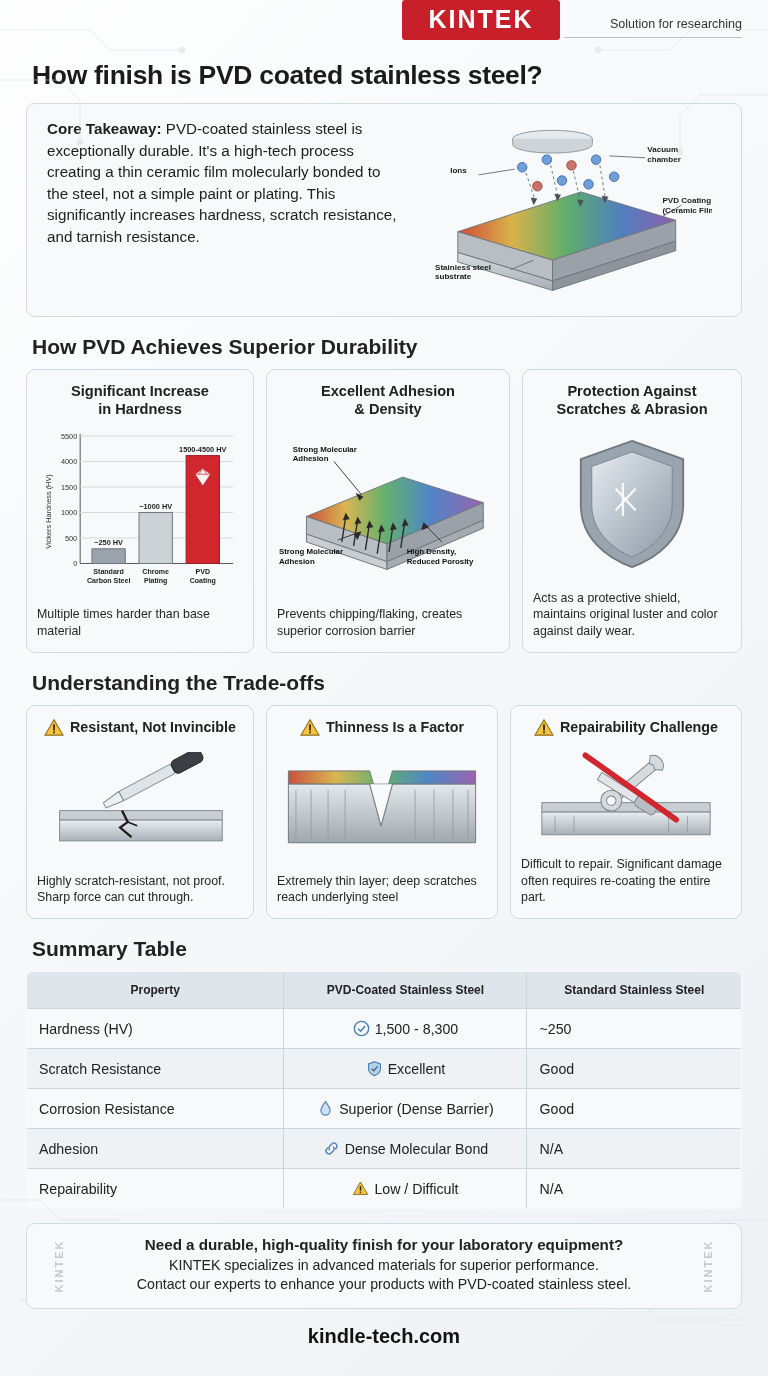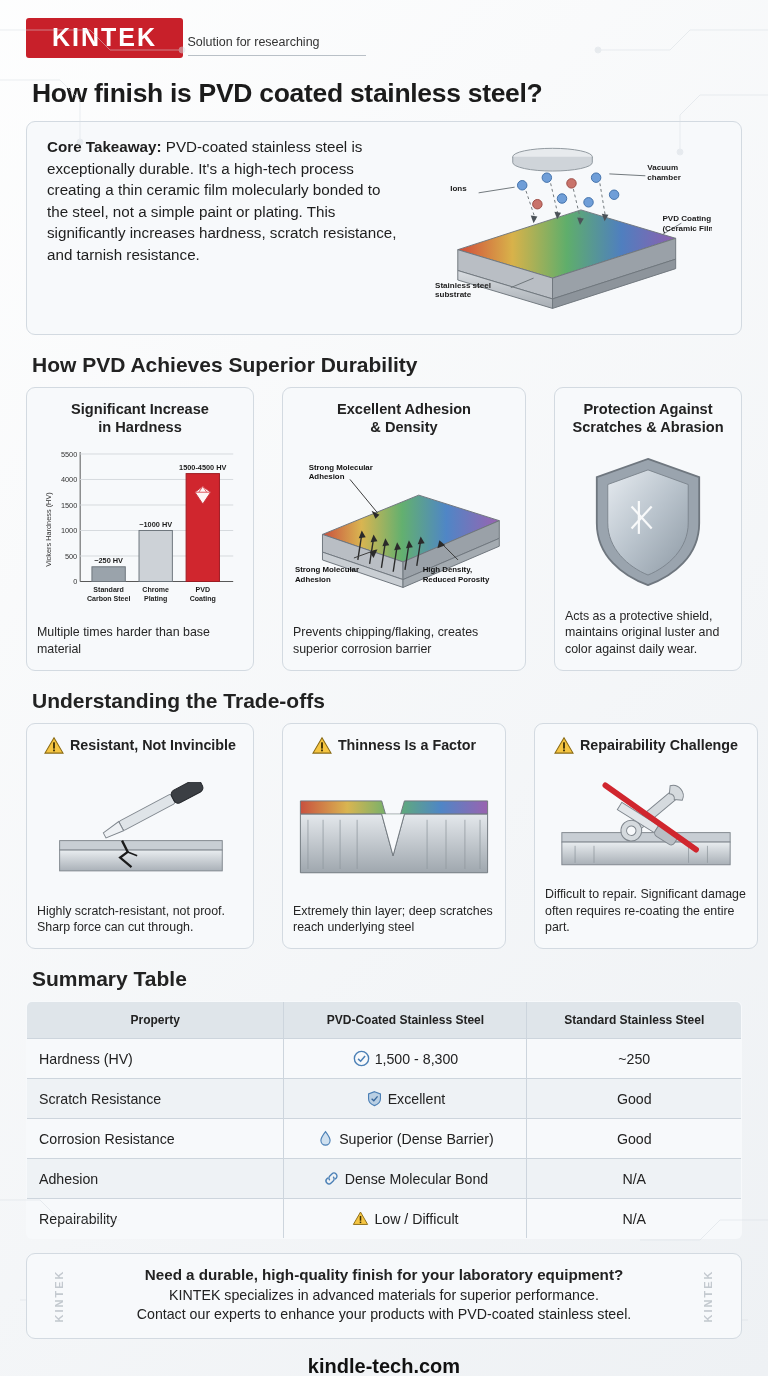--- a/index.html
+++ b/index.html
@@ -19,21 +19,21 @@
     background:
       linear-gradient(135deg, rgba(255,255,255,0.9), rgba(238,241,244,0.9)),
       #eef1f4;
     padding: 0 26px;
   }
   
   .circuit {
     position: absolute; inset: 0; pointer-events: none; opacity: .5;
   }
   
-  .brand-wrap { text-align: left; padding-top: 18px; }
+  .brand-wrap { text-align: right; }
   .brand-badge {
     display: inline-block;
     background: #c8202a;
     color: #fff;
     font-size: 25px;
     font-weight: bold;
     letter-spacing: 2px;
     padding: 5px 26px 6px;
     border-radius: 3px;
   }
@@ -74,42 +74,42 @@
   }
   .takeaway-text b { font-weight: bold; }
   .takeaway-fig { flex: 1; position: relative; }
 
   h2.section {
     font-size: 21px;
     font-weight: bold;
     margin: 18px 0 10px 6px;
   }
 
-  .row { display: flex; gap: 28px; }
+  .row { display: flex; gap: 12px; }
   .col-card { flex: 1; padding: 12px 10px 12px; display: flex; flex-direction: column; }
   .col-title {
     text-align: center;
     font-size: 14.6px;
     font-weight: bold;
     line-height: 1.25;
     margin-bottom: 8px;
   }
   .col-fig { flex: 1; display: flex; align-items: center; justify-content: center; }
   .col-caption {
     text-align: left;
     font-size: 12.4px;
     line-height: 1.35;
     margin-top: 8px;
     color: #262626;
   }
 
   
   .tr-title {
     display: flex; align-items: center; justify-content: center; gap: 6px;
-    font-size: 14.3px; font-weight: bold; margin-bottom: 20px;
+    font-size: 14.3px; font-weight: bold; margin-bottom: 8px;
   }
   .warn-tri { width: 20px; height: 18px; flex: none; }
 
   
   table.summary {
     width: 100%;
     border-collapse: collapse;
     font-size: 14.2px;
     background: #f7f9fb;
     border: 1px solid #cdd5dd;
@@ -123,21 +123,21 @@
     border: 1px solid #cdd5dd;
     font-size: 12px;
   }
   table.summary td {
     padding: 11px 12px;
     border: 1px solid #cdd5dd;
   }
   table.summary tr:nth-child(even) td { background: #eef2f5; }
   td.prop { width: 36%; }
   td.mid { text-align: center; width: 34%; }
-  td.std { text-align: center; }
+  td.std { }
   .cellico { display:inline-block; vertical-align:-3px; margin-right:5px; }
 
   
   .cta {
     margin-top: 14px;
     padding: 12px 30px 14px;
     text-align: center;
     position: relative;
   }
   .cta .l1 { font-size: 15.2px; font-weight: bold; margin-bottom: 3px;}

